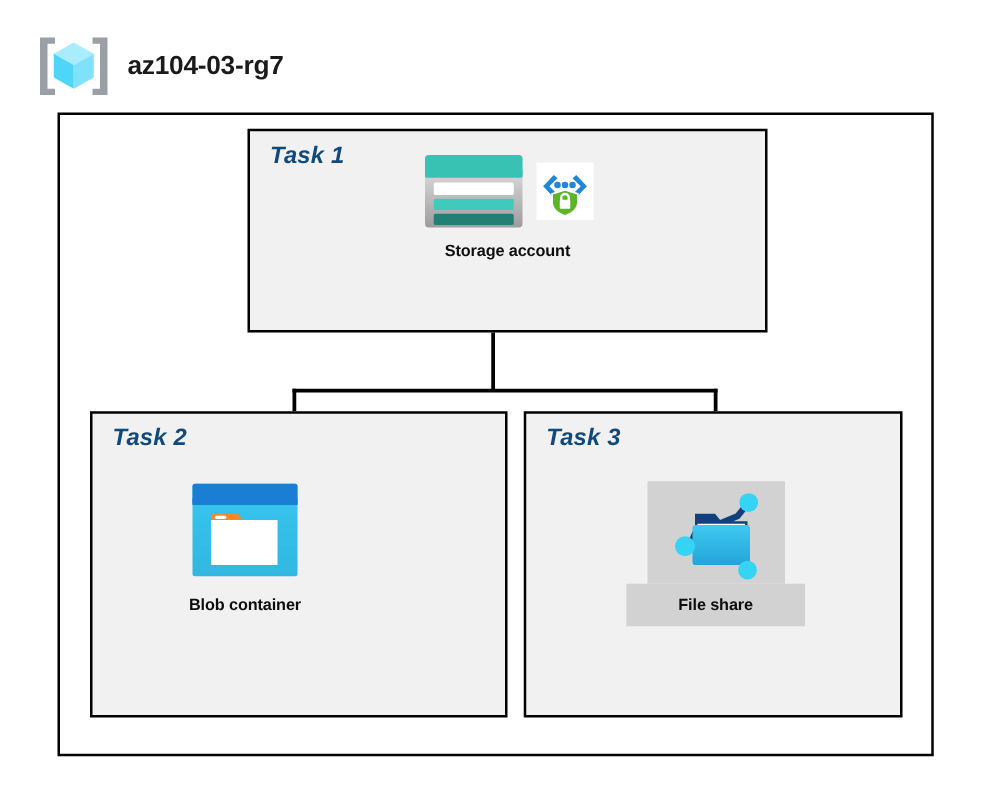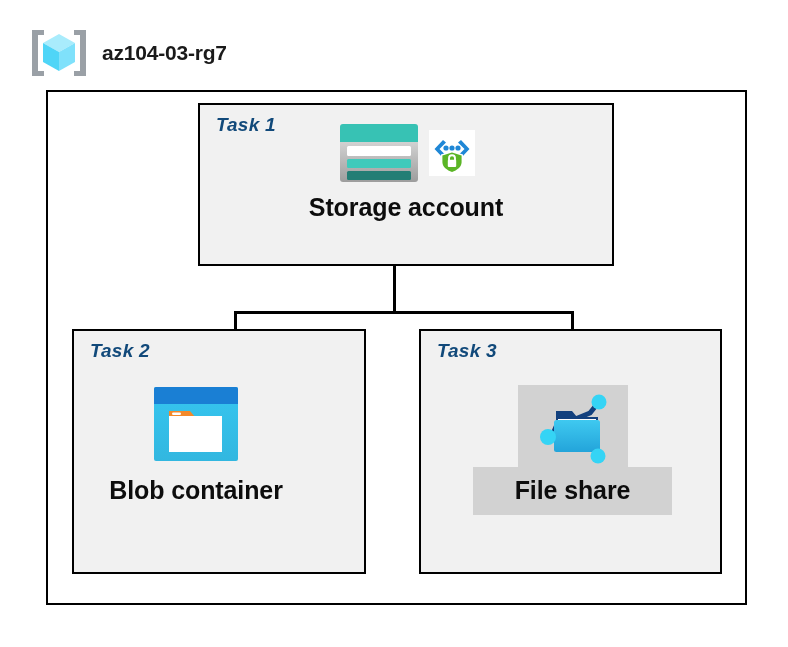--- a/index.html
+++ b/index.html
@@ -52,42 +52,42 @@
 
   
   .task-box {
     position: absolute;
     border: 2px solid #000000;
     background: #f1f1f1;
     box-sizing: border-box;
     font-style: italic;
   }
   #task-1-box { left: 198px; top: 103px; width: 416px; height: 163px; }
-  #task-2-box { left: 72px;  top: 329px; width: 294px; height: 245px; }
+  #task-2-box { left: 72px;  top: 329px; width: 334px; height: 245px; }
   #task-3-box { left: 419px; top: 329px; width: 303px; height: 245px; }
 
   .task-label {
     position: absolute;
     left: 16px;
     top: 9px;
     font-size: 19px;
     font-weight: bold;
     color: #11497a;
     letter-spacing: 0.2px;
   }
 
   
   .node {
     position: absolute;
     display: flex;
     flex-direction: column;
     align-items: center;
   }
   .node-caption {
-    font-size: 25px;
+    font-size: 13px;
     font-weight: bold;
     color: #0d0d0d;
     white-space: nowrap;
     letter-spacing: -0.1px;
   }
 
   
   #node-storage { left: 198px; top: 118px; width: 416px; }
   #storage-icon-row {
     display: flex;

